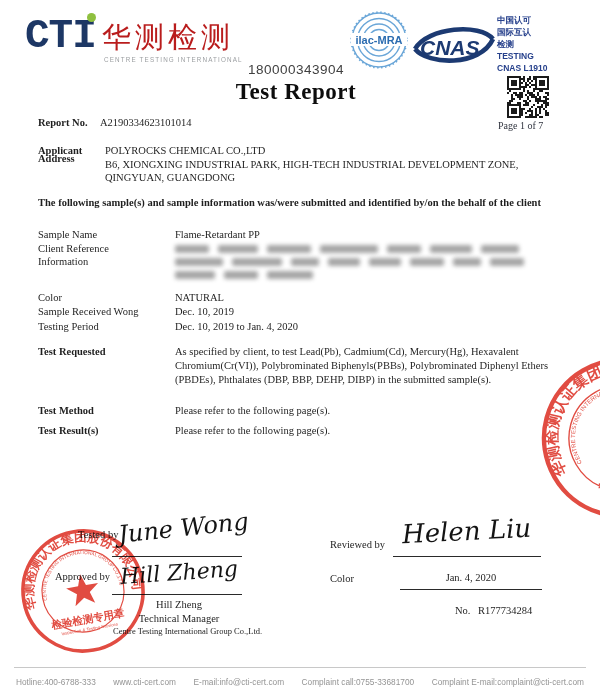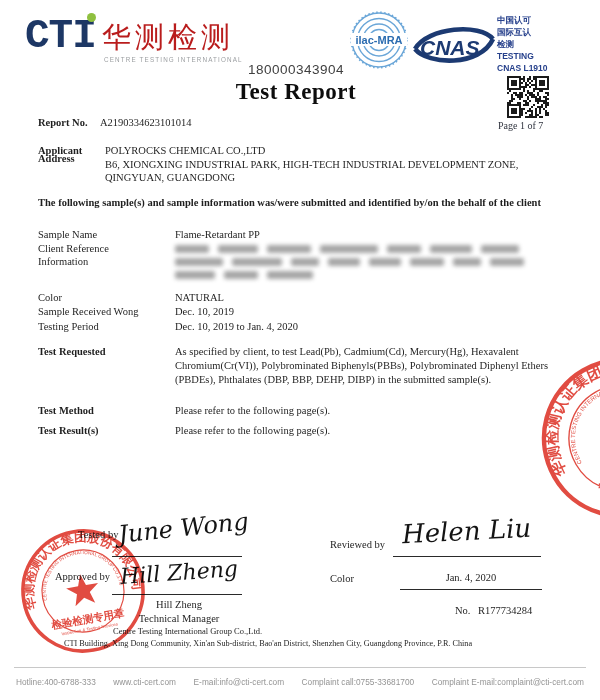--- a/index.html
+++ b/index.html
@@ -399,21 +399,20 @@
   <div class="uline" style="left:393px; top:556px; width:148px;"></div>
 
   <div class="abs lbl" style="left:330px; top:572px;">Color</div>
   <div class="abs lbl" style="left:400px; top:571px; width:142px; text-align:center;">Jan. 4, 2020</div>
   <div class="uline" style="left:400px; top:589px; width:142px;"></div>
 
   <div class="abs lbl" style="left:455px; top:604px;">No.</div>
   <div class="abs lbl" style="left:478px; top:604px;">R177734284</div>
 
   <div class="abs small" style="left:113px; top:626px;">Centre Testing International Group Co.,Ltd.</div>
-  <div class="abs tiny" style="left:64px; top:639px;">CTI Building, Xing Dong Community, Xin'an Sub-district, Bao'an District, Shenzhen City, Guangdong Province, P.R. China</div>
 
   <div class="abs" style="left:14px; top:667px; width:572px; height:1px; background:#c8c8c8;"></div>
   <div class="abs footer-row" style="left:16px; top:677px; width:568px;">
     <span>Hotline:400-6788-333</span>
     <span>www.cti-cert.com</span>
     <span>E-mail:info@cti-cert.com</span>
     <span>Complaint call:0755-33681700</span>
     <span>Complaint E-mail:complaint@cti-cert.com</span>
   </div>
 

